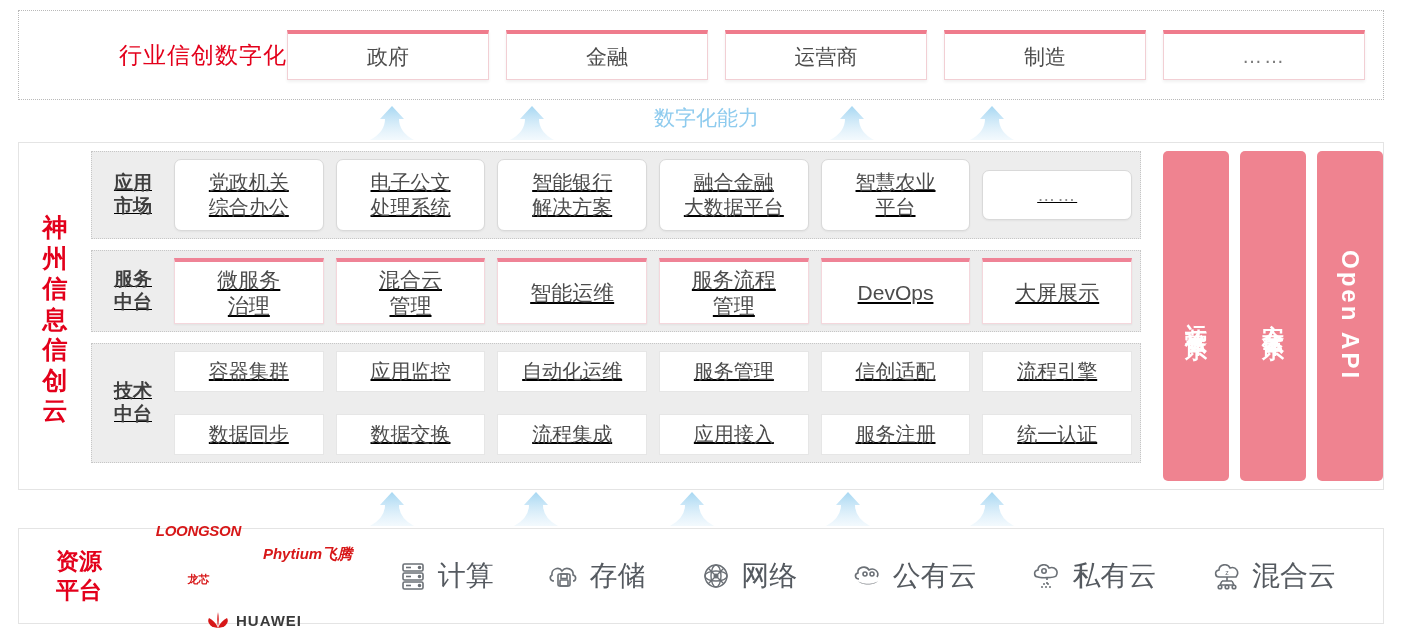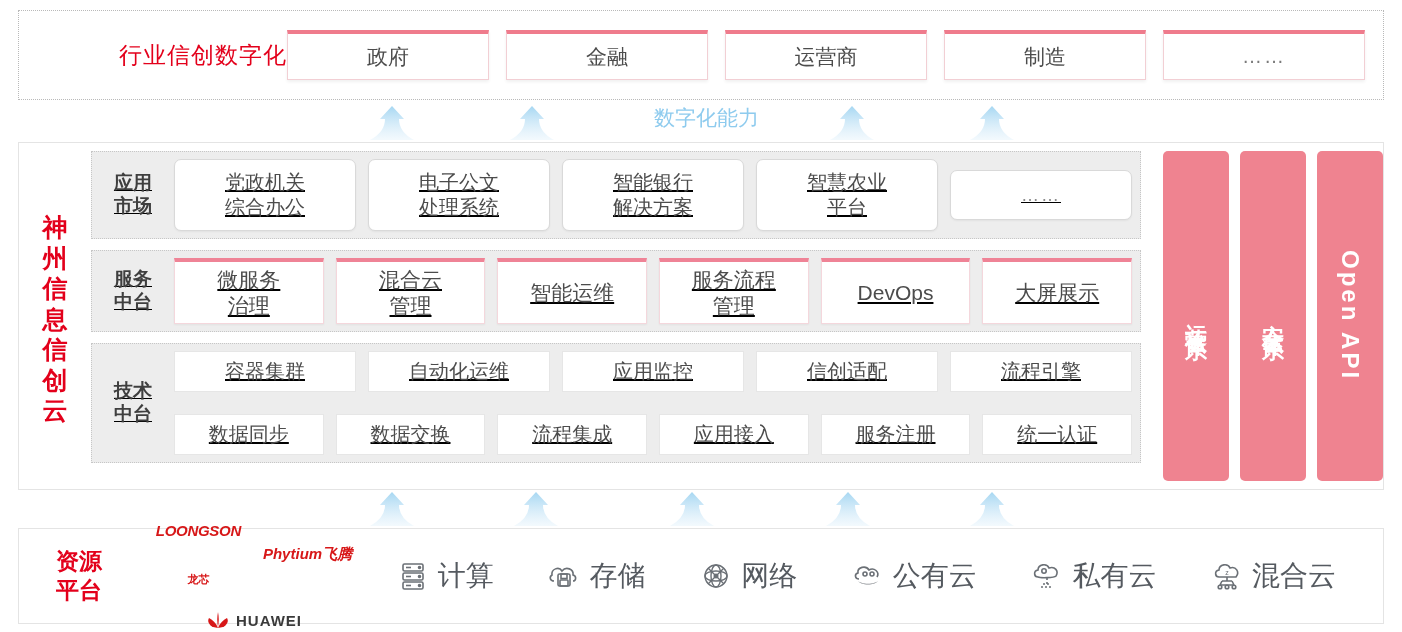--- a/index.html
+++ b/index.html
@@ -252,20 +252,26 @@
                 </div>
             </div>
             <div class="app-cell">
               <div>
                   <div>智能银行</div>
                   <div>解决方案</div>
                 </div>
             </div>
             <div class="app-cell">
               <div>
+                  <div>融合金融</div>
+                  <div>大数据平台</div>
+                </div>
+            </div>
+            <div class="app-cell">
+              <div>
                   <div>智慧农业</div>
                   <div>平台</div>
                 </div>
             </div>
             <div class="app-cell dots">……</div>
           </div>
         </div>
       </div>
 
       <div class="layer-row" style="flex:0 0 86px;">
@@ -314,22 +320,23 @@
 
       <div class="layer-row" style="flex:0 0 112px;">
         <div class="layer-left">
           <div class="layer-label">
             <span>技术</span>
             <span>中台</span>
           </div>
           <div class="tech-grid">
             <div class="tech-line">
               <div class="tech-cell">容器集群</div>
+              <div class="tech-cell">应用监控</div>
               <div class="tech-cell">自动化运维</div>
-              <div class="tech-cell">应用监控</div>
+              <div class="tech-cell">服务管理</div>
               <div class="tech-cell">信创适配</div>
               <div class="tech-cell">流程引擎</div>
             </div>
             <div class="tech-line">
               <div class="tech-cell">数据同步</div>
               <div class="tech-cell">数据交换</div>
               <div class="tech-cell">流程集成</div>
               <div class="tech-cell">应用接入</div>
               <div class="tech-cell">服务注册</div>
               <div class="tech-cell">统一认证</div>

